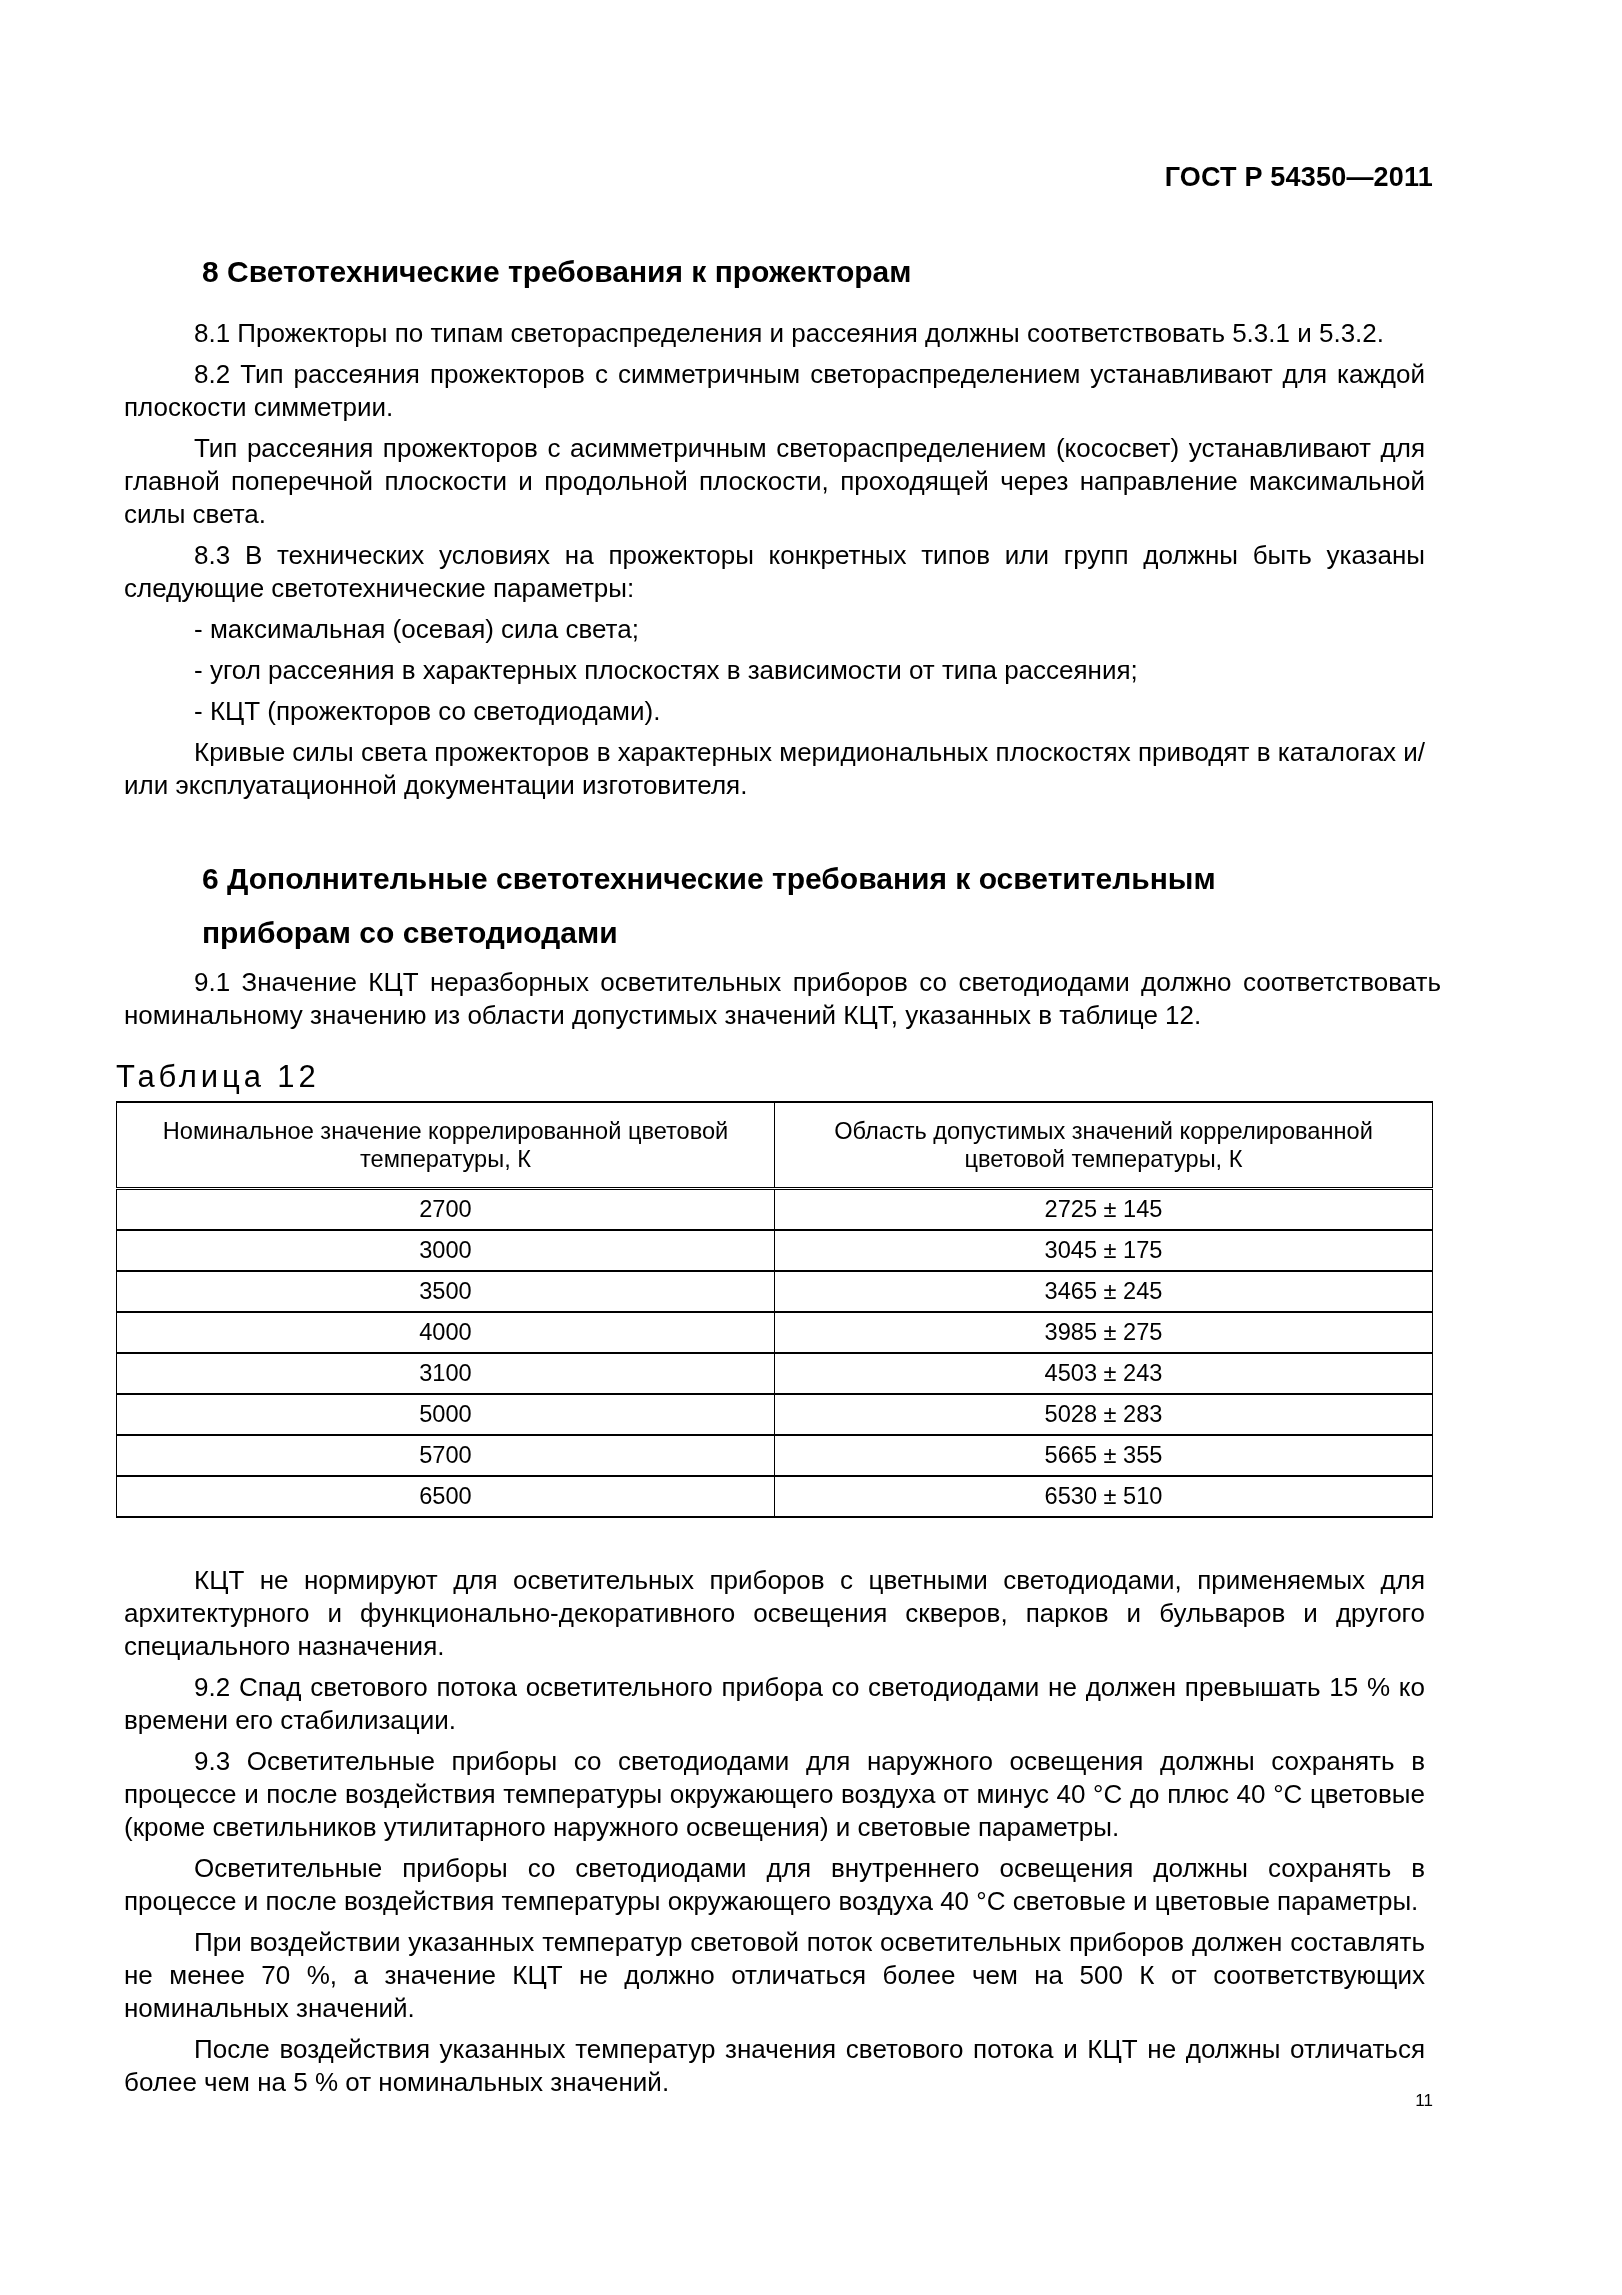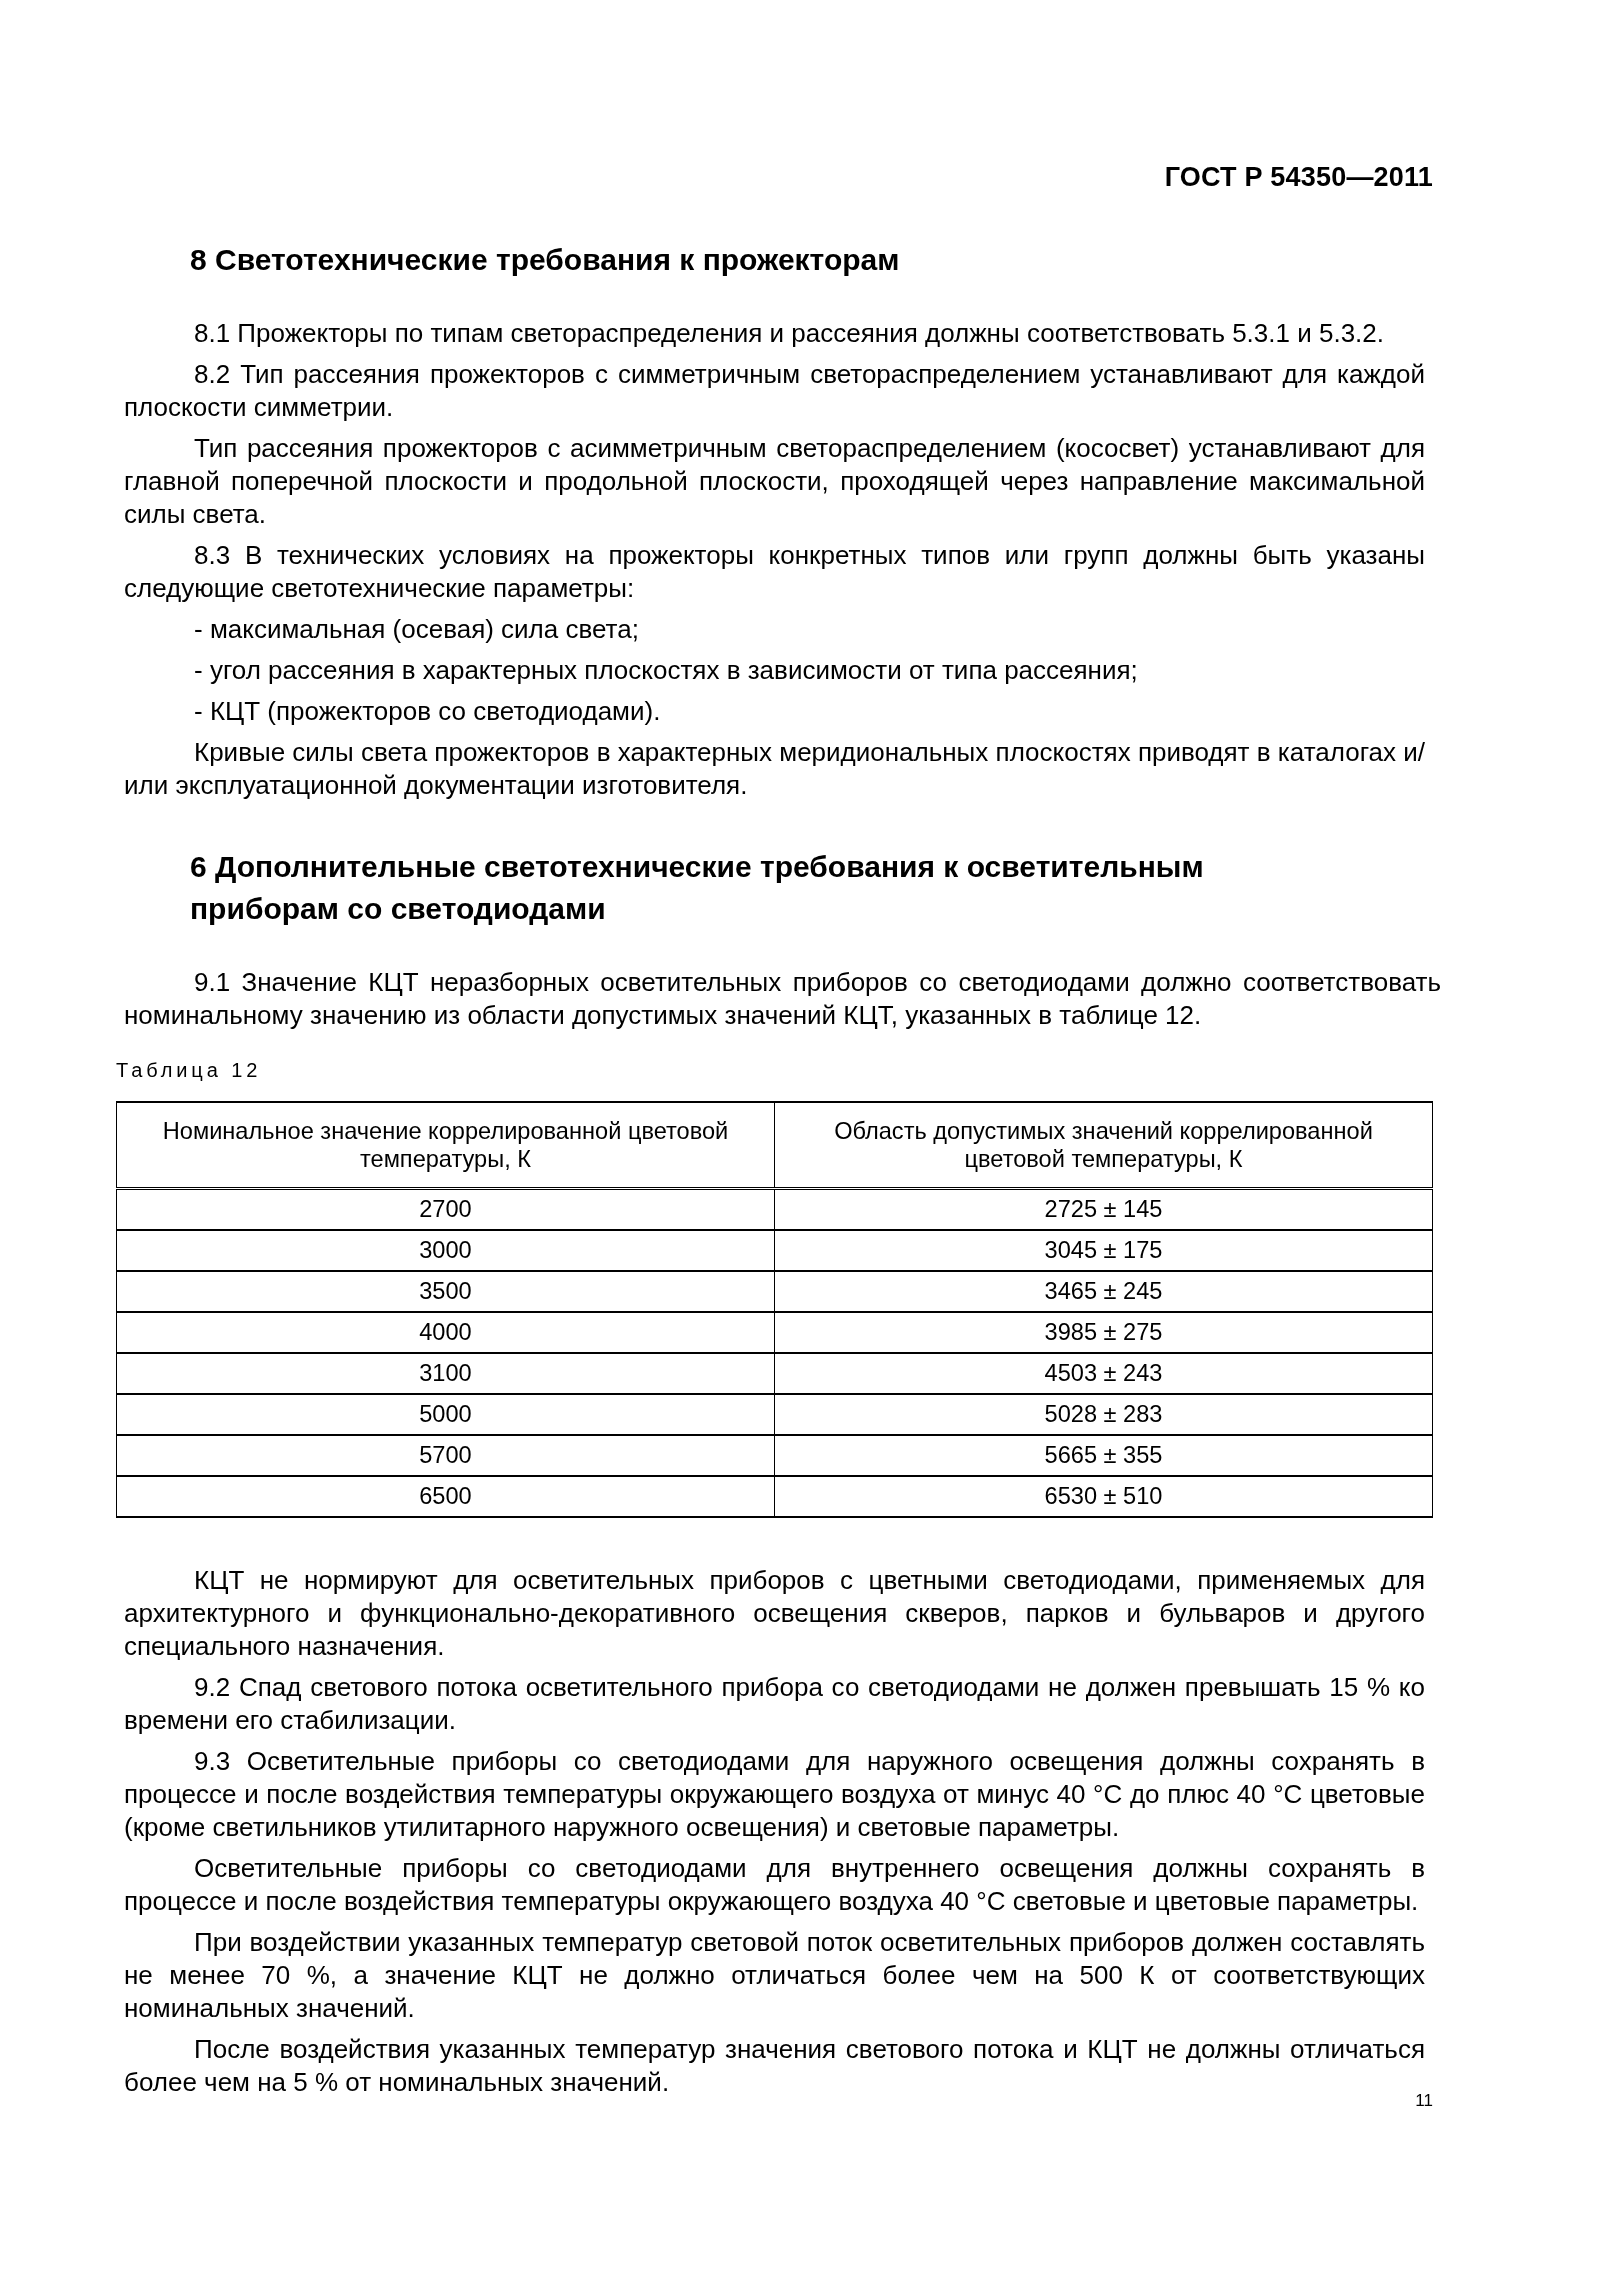--- a/index.html
+++ b/index.html
@@ -7,28 +7,28 @@
     width: 1623px; height: 2295px; position: relative; overflow: hidden;
     font-family: "Liberation Sans", sans-serif; color: #000000;
   }
   .page { position: absolute; left: 116px; top: 0; width: 1317px; }
   .header-code {
     position: absolute; right: 190px; top: 162px;
     font-weight: bold; font-size: 27px; letter-spacing: 0.2px;
   }
   .section-title {
     font-weight: bold; font-size: 30px; line-height: 38px;
-    padding-left: 70px; margin: 4px;
+    padding-left: 70px; margin: 16px;
   }
   .p {
     font-size: 26px; line-height: 33px; text-align: justify;
     text-indent: 70px; margin: 8px;
   }
   .p.nojust { text-align: left; }
-  .table-label { font-size: 20px; letter-spacing: 3.9px; margin: 0; }
+  .table-label { font-size: 31px; letter-spacing: 3.9px; margin: 0; }
   table.t12 {
     border-collapse: collapse; width: 1317px; table-layout: fixed;
     font-size: 23.6px;
   }
   table.t12 td, table.t12 th {
     border-left: 1.3px solid #000; border-right: 1.3px solid #000;
     text-align: center; font-weight: normal; padding: 0;
   }
   table.t12 th { height: 84px; line-height: 28px; border-top: 2px solid #000; }
   table.t12 thead tr { border-bottom: 3.9px double #000; }

